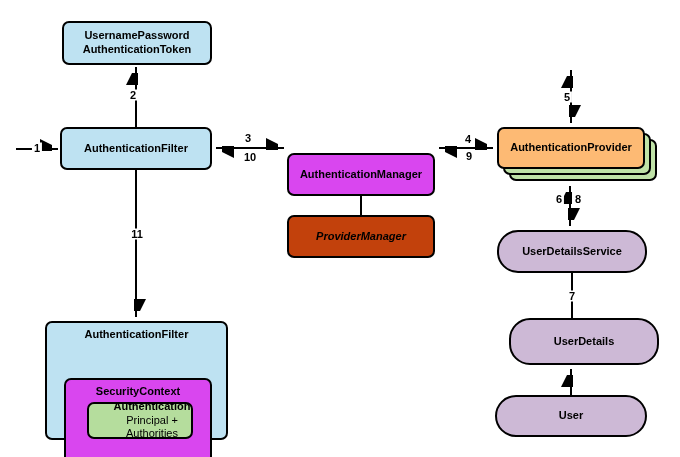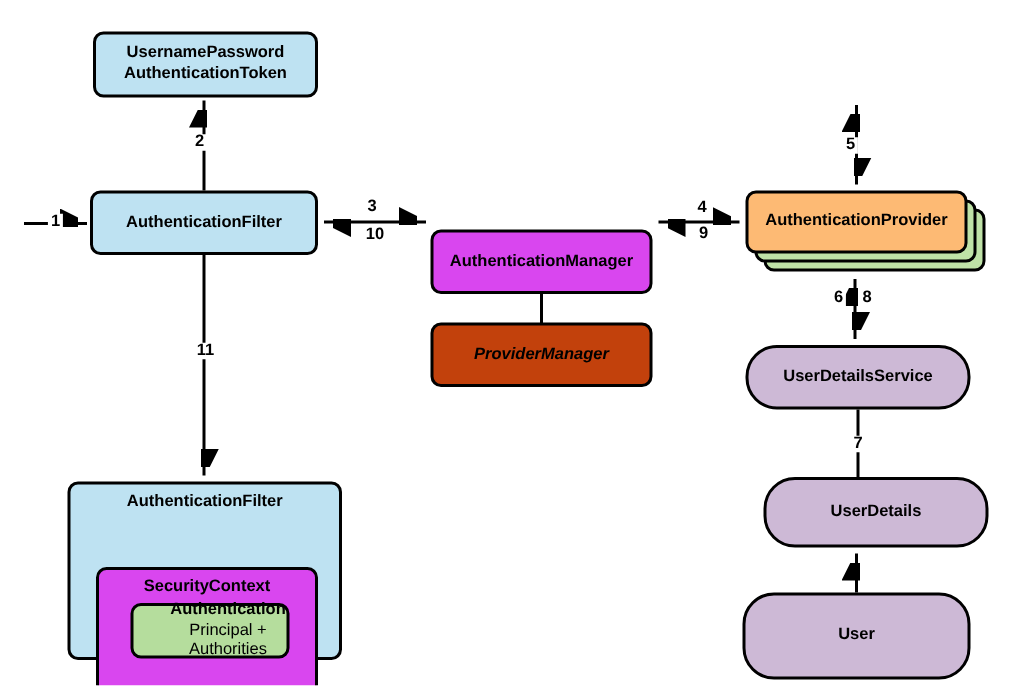--- a/index.html
+++ b/index.html
@@ -119,21 +119,21 @@
   </div>
 
   <div class="box purple" style="left:497px; top:230px; width:150px; height:43px;">
     <span>UserDetailsService</span>
   </div>
 
   <div class="box purple" style="left:497px; top:318px; width:150px; height:47px;margin-left:12px;">
     <span>UserDetails</span>
   </div>
 
-  <div class="box purple" style="left:495px; top:395px; width:152px; height:58px;text-align:right;">
+  <div class="box purple" style="left:495px; top:395px; width:152px; height:42px;text-align:right;">
     <span>User</span>
   </div>
 
   <div class="box blue top-title" style="left:45px; top:321px; width:183px; height:119px;">
     <span>AuthenticationFilter</span>
     <div class="box yellow top-title" style="left:17px; top:30px; width:148px; height:96px;">
       <span>SecurityContext</span>
       <div class="box green2" style="left:21px; top:22px; width:106px; height:37px;">
         <span>Authentication</span>
         <span class="sub">Principal + Authorities</span>

